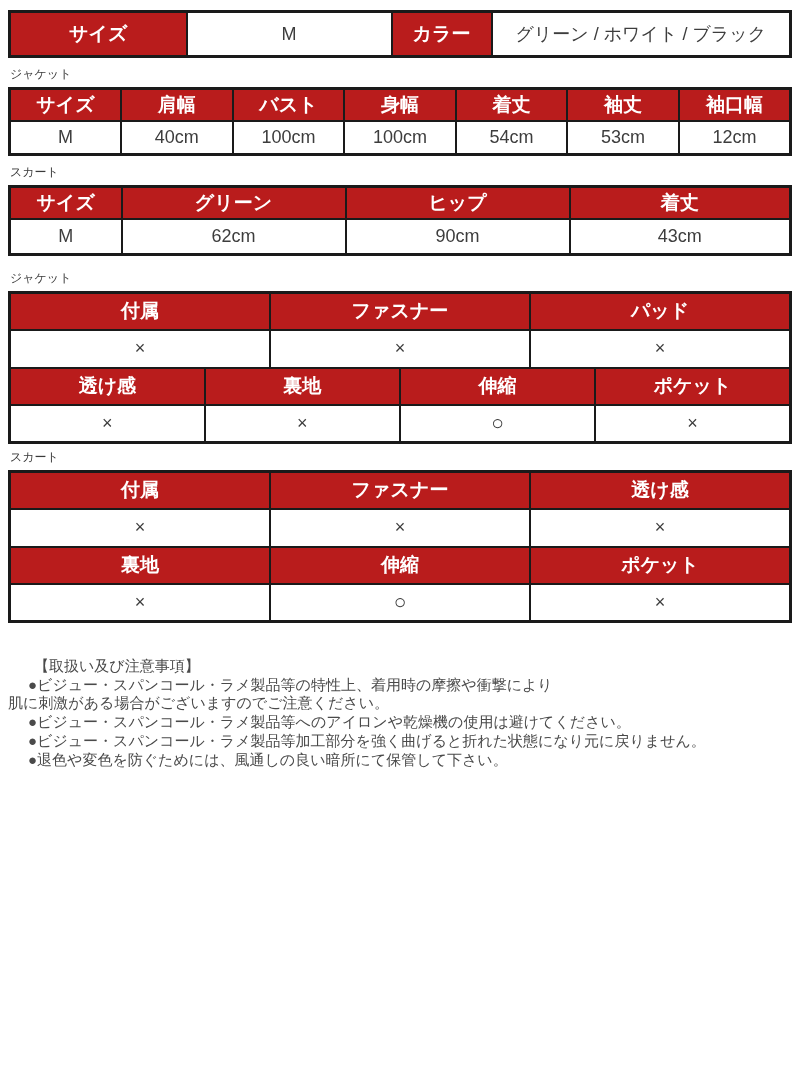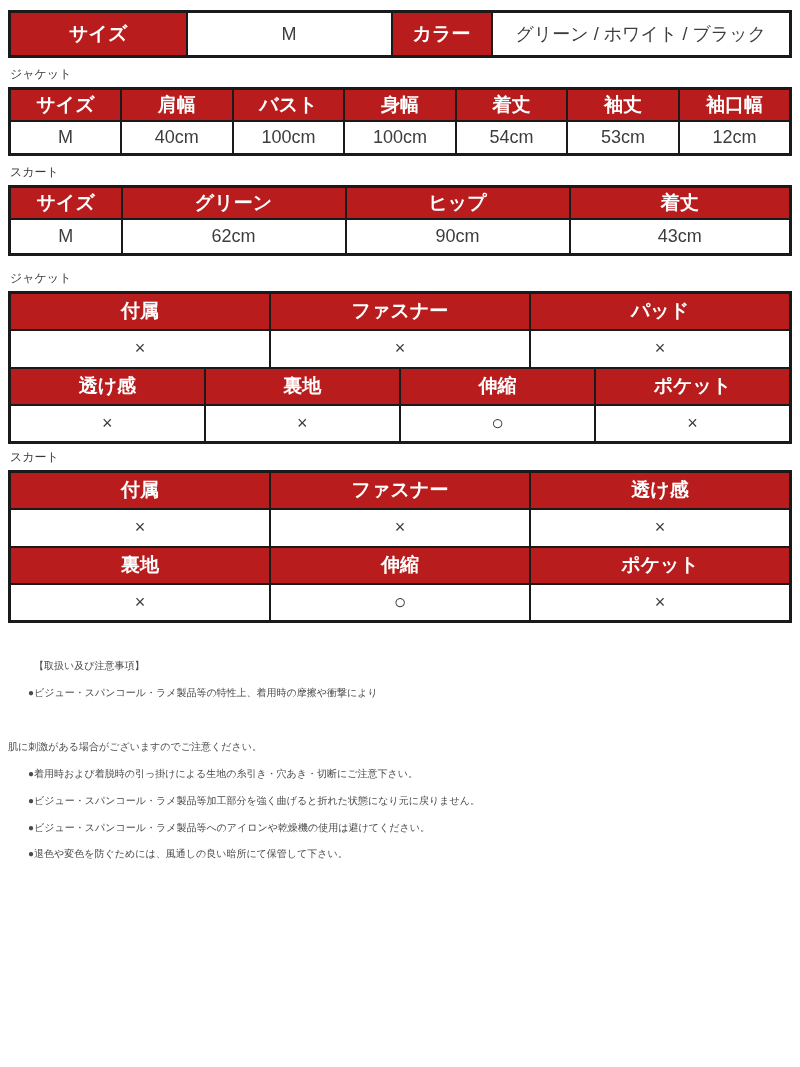--- a/index.html
+++ b/index.html
@@ -54,28 +54,28 @@
   .section-label {
     font-size: 12px;
     color: #3a3a3a;
     margin: 6px 0 3px 2px;
     line-height: 20px;
   }
   .section-label.gap-lg { margin-top: 12px; }
   .section-label.gap-sm { margin-top: 3px; }
   .notes {
     margin-top: 34px;
-    font-size: 10px;
+    font-size: 15px;
     line-height: 18.7px;
     color: #4a4a4a;
   }
   .notes div { white-space: nowrap; overflow: hidden; }
   .notes .t { padding-left: 26px; }
-  .notes .b { padding-left: 20px; margin-top: 8px; }
-  .notes .c { padding-left: 0; margin-top: 36px; }
+  .notes .b { padding-left: 20px; }
+  .notes .c { padding-left: 0; }
 </style>
 </head>
 <body>
 
 <div class="page">
 
   <table class="spec">
     <colgroup>
       <col style="width:177px">
         <col style="width:205px">
@@ -219,19 +219,18 @@
       <td class="val circ">○</td>
       <td class="val">×</td>
     </tr>
   </tbody>
     </table>
 
   <div class="notes">
     <div class="t">【取扱い及び注意事項】</div>
     <div class="b">●ビジュー・スパンコール・ラメ製品等の特性上、着用時の摩擦や衝撃により</div>
     <div class="c">肌に刺激がある場合がございますのでご注意ください。</div>
-    <div class="b">●着用時および着脱時の引っ掛けによる生地の糸引き・穴あき・切断にご注意下さい。</div>
+    <div class="b">●ビジュー・スパンコール・ラメ製品等へのアイロンや乾燥機の使用は避けてください。</div>
     <div class="b">●ビジュー・スパンコール・ラメ製品等加工部分を強く曲げると折れた状態になり元に戻りません。</div>
-    <div class="b">●ビジュー・スパンコール・ラメ製品等へのアイロンや乾燥機の使用は避けてください。</div>
     <div class="b">●退色や変色を防ぐためには、風通しの良い暗所にて保管して下さい。</div>
   </div>
 
 </div>
 
 </body></html>

